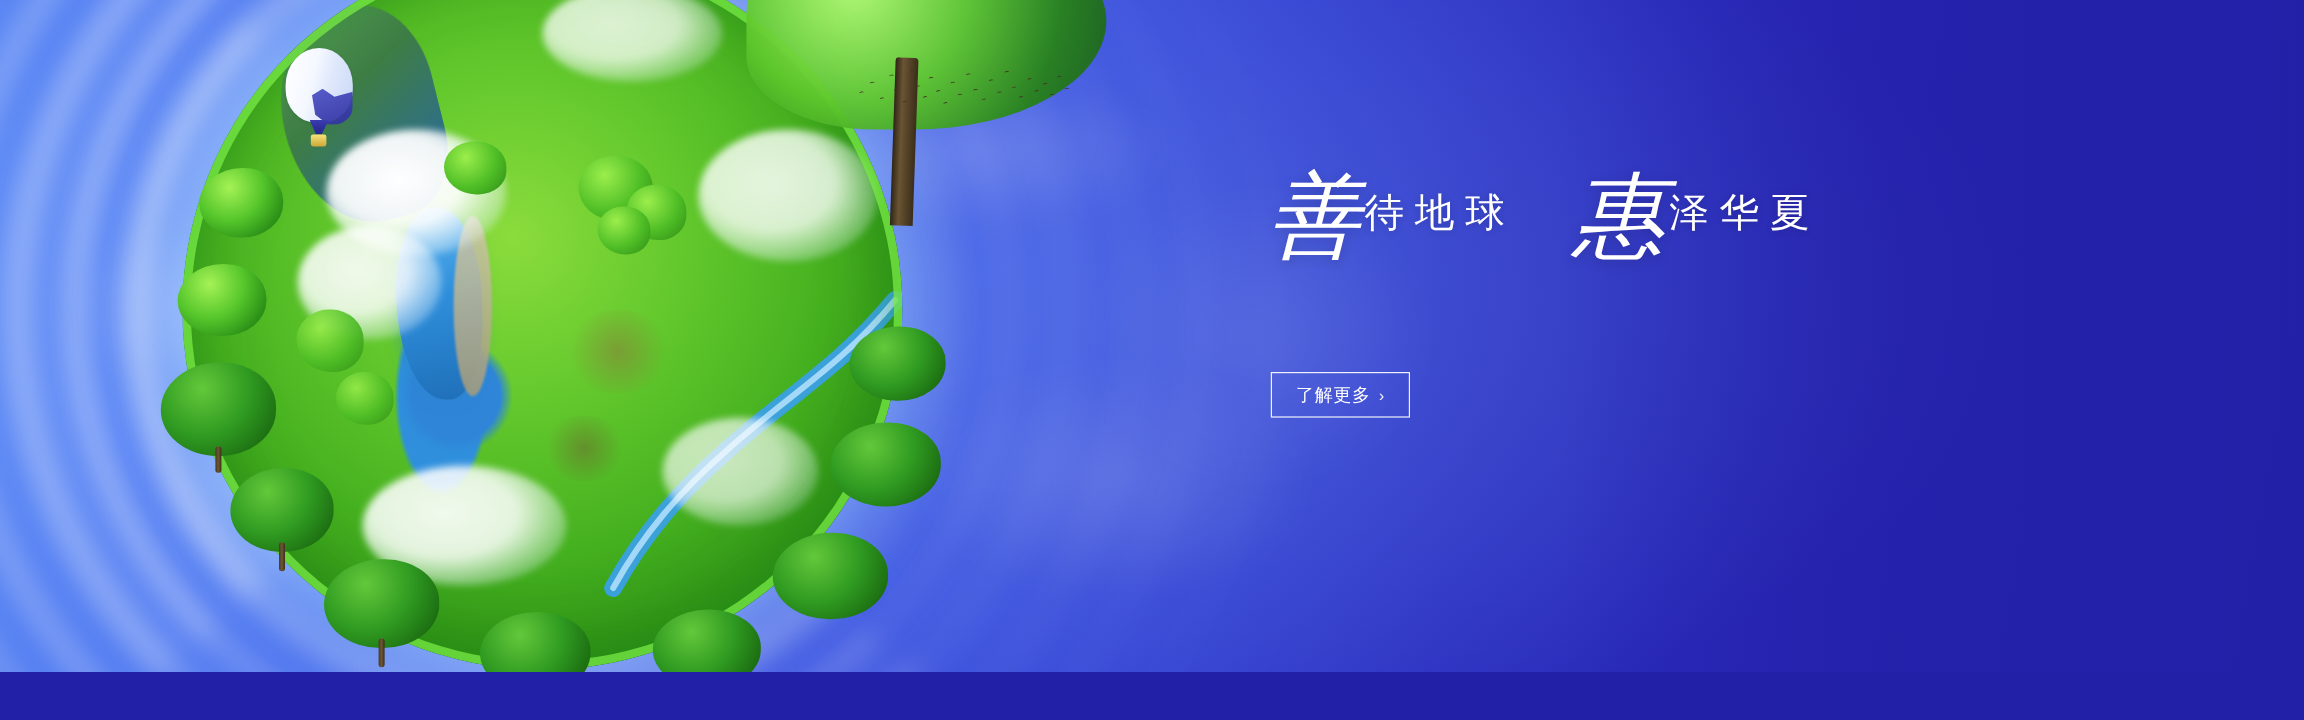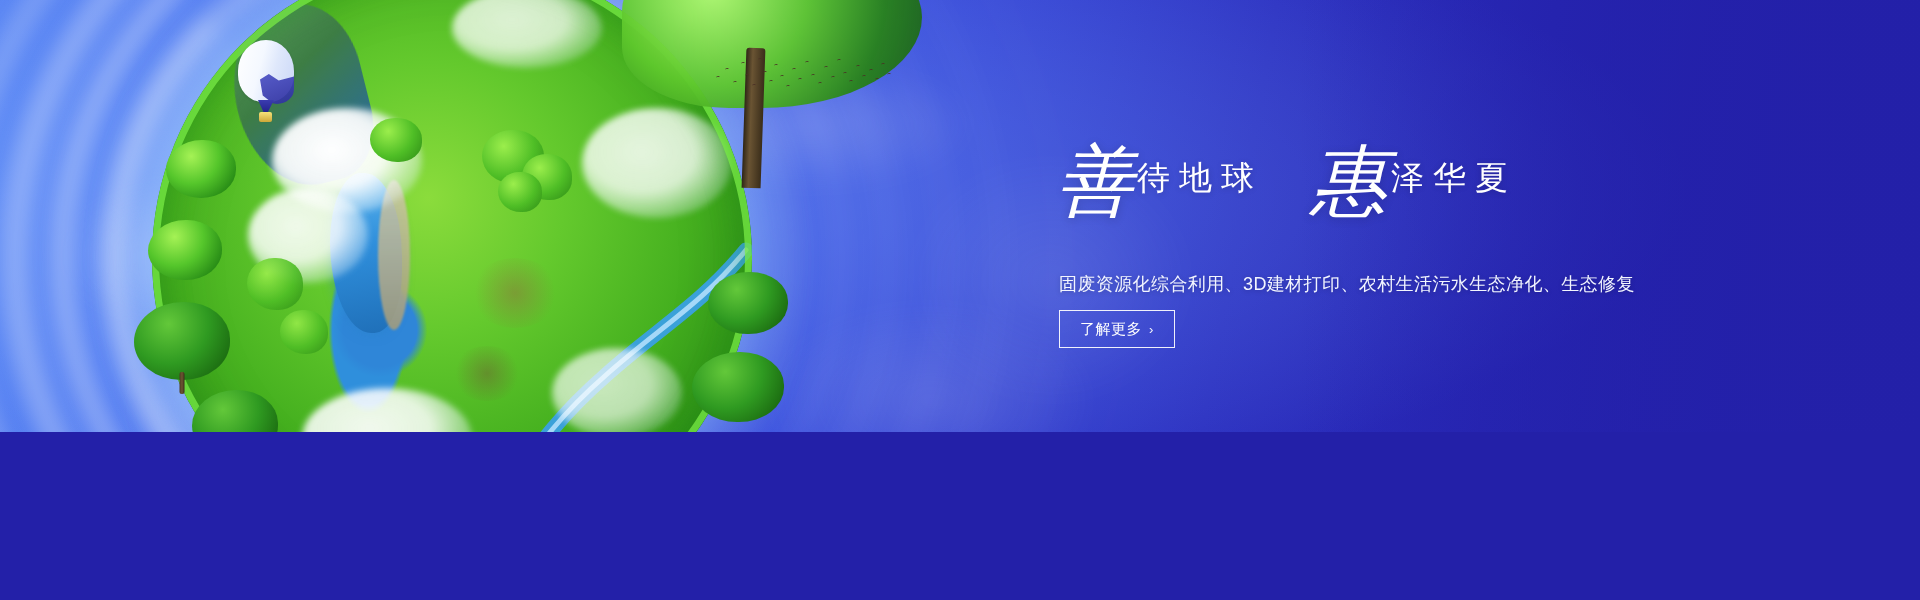--- a/index.html
+++ b/index.html
@@ -1,19 +1,19 @@
 <!DOCTYPE html>
 <html><head>
 <meta charset="utf-8">
 <style>
   * { margin:0; padding:0; box-sizing:border-box; }
   html,body { width:1920px; height:600px; overflow:hidden; background:#2320a8; }
 
   .banner{
-    position:relative; width:1920px; height:432px; overflow:hidden;
+    position:relative; width:1920px; height:560px; overflow:hidden;
     font-family:"Liberation Sans","DejaVu Sans",sans-serif;
     background:
       radial-gradient(120% 150% at 22% 45%, rgba(120,165,255,.55) 0%, rgba(120,165,255,0) 55%),
       linear-gradient(100deg,
         #4e7bf0 0%,
         #4a72ee 12%,
         #4364e8 24%,
         #3b52e0 36%,
         #3340d2 50%,
         #2c30c0 64%,
@@ -361,21 +361,20 @@
 
   <div class="right-fade"></div>
 
   <div class="content">
 
     <div class="headline">
       <span class="calli">善</span><span class="sub-cn">待地球</span><span class="gap"></span><span class="calli">惠</span><span class="sub-cn">泽华夏</span>
     </div>
 
 
-    <div class="desc">固废资源化综合利用、3D建材打印、农村生活污水生态净化、生态修复</div>
 
     <button class="cta">
       <span>了解更多</span>
       <span class="chev">›</span>
     </button>
 
   </div>
 </div>
 
 </body></html>

